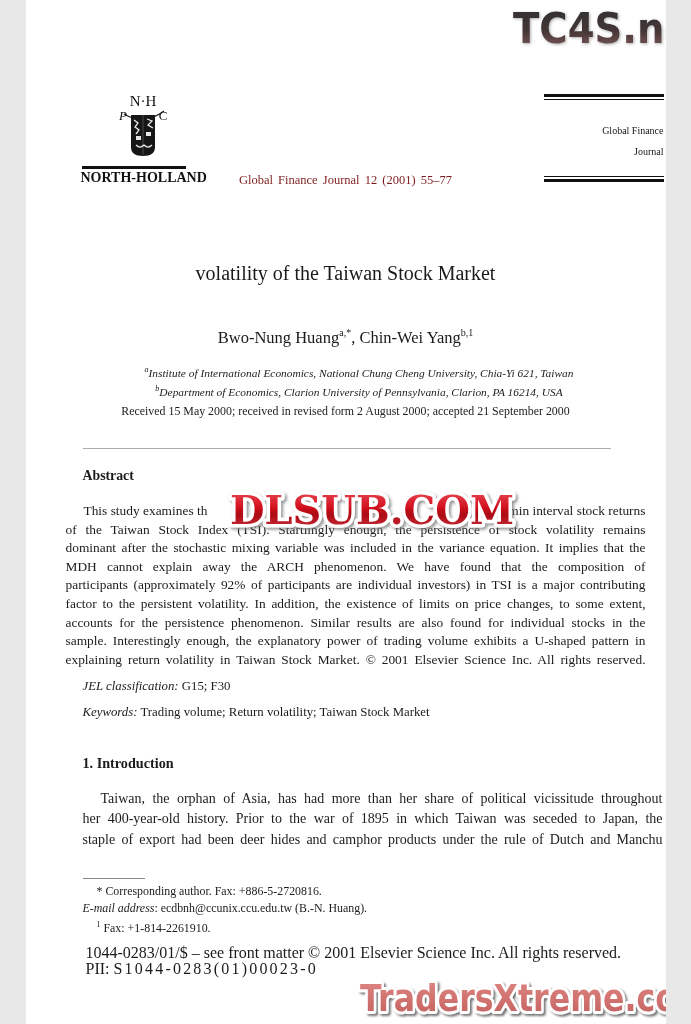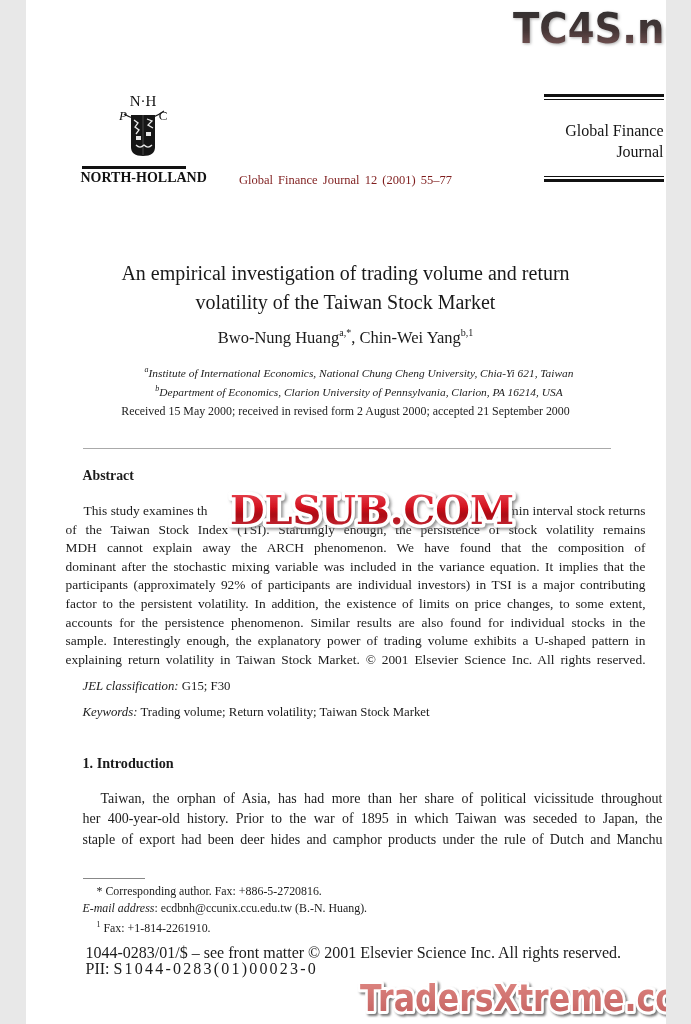--- a/index.html
+++ b/index.html
@@ -23,21 +23,21 @@
   }
   #citation{
     position:absolute;left:0;right:0;top:173px;text-align:center;
     font-size:12.5px;color:#7f1d1d;word-spacing:2px;
   }
   #masthead{position:absolute;left:518px;top:94px;width:120px;}
   .rule-thick{height:3px;background:#111;}
   .rule-thin{height:1px;background:#111;}
   .rule-gap{height:2px;}
   #masthead-text{
-    margin-top:20px;text-align:right;font-size:16px;line-height:21px;
+    margin-top:20px;text-align:right;font-size:10px;line-height:21px;
     color:#151515;font-family:"Liberation Serif", serif;
   }
   #masthead-bottom{margin-top:14px;}
   
   #title{
     position:absolute;left:0;right:0;top:259px;text-align:center;
     font-size:20px;line-height:29px;color:#1a1a1a;
   }
   #authors{
     position:absolute;left:0;right:0;top:327px;text-align:center;
@@ -125,21 +125,20 @@
       <div>Journal</div>
     </div>
     <div id="masthead-bottom">
       <div class="rule-thin"></div>
       <div class="rule-gap"></div>
       <div class="rule-thick"></div>
     </div>
   </div>
 
   <div id="title">
-    <div>An empirical investigation of trading volume and return</div>
     <div>volatility of the Taiwan Stock Market</div>
   </div>
 
   <div id="authors"><span>Bwo-Nung Huang</span><sup>a,*</sup><span>, </span><span>Chin-Wei Yang</span><sup>b,1</sup></div>
 
   <div id="affiliations">
     <div><sup>a</sup><span>Institute of International Economics, National Chung Cheng University, Chia-Yi 621, Taiwan</span></div>
     <div><sup>b</sup><span>Department of Economics, Clarion University of Pennsylvania, Clarion, PA 16214, USA</span></div>
   </div>
 
@@ -147,22 +146,22 @@
 
   <div id="head-rule"></div>
 
   <div id="abstract-heading">Abstract</div>
   <div id="abstract">
     <div id="abs-line1">
       <span class="frag-a">This study examines th</span>
       <span>5-min interval stock returns</span>
     </div>
     <div class="jline">of the Taiwan Stock Index (TSI). Startlingly enough, the persistence of stock volatility remains</div>
+    <div class="jline">dominant after the stochastic mixing variable was included in the variance equation. It implies that the</div>
     <div class="jline">MDH cannot explain away the ARCH phenomenon. We have found that the composition of</div>
-    <div class="jline">dominant after the stochastic mixing variable was included in the variance equation. It implies that the</div>
     <div class="jline">participants (approximately 92% of participants are individual investors) in TSI is a major contributing</div>
     <div class="jline">factor to the persistent volatility. In addition, the existence of limits on price changes, to some extent,</div>
     <div class="jline">accounts for the persistence phenomenon. Similar results are also found for individual stocks in the</div>
     <div class="jline">sample. Interestingly enough, the explanatory power of trading volume exhibits a U-shaped pattern in</div>
     <div class="jline">explaining return volatility in Taiwan Stock Market. © 2001 Elsevier Science Inc. All rights reserved.</div>
   </div>
 
   <div class="wm" id="wm-center">
     <svg width="300" height="58">
       <defs>

